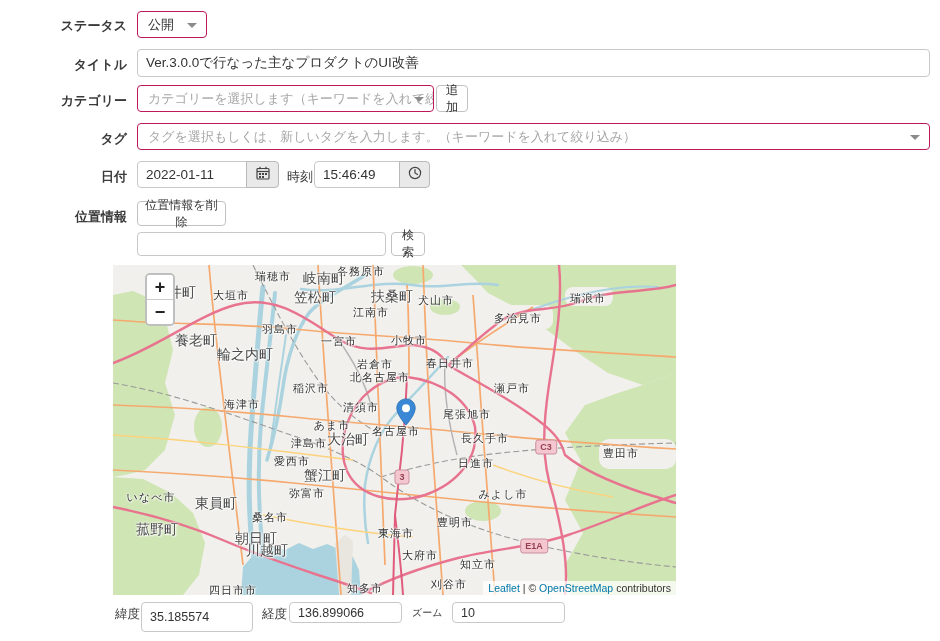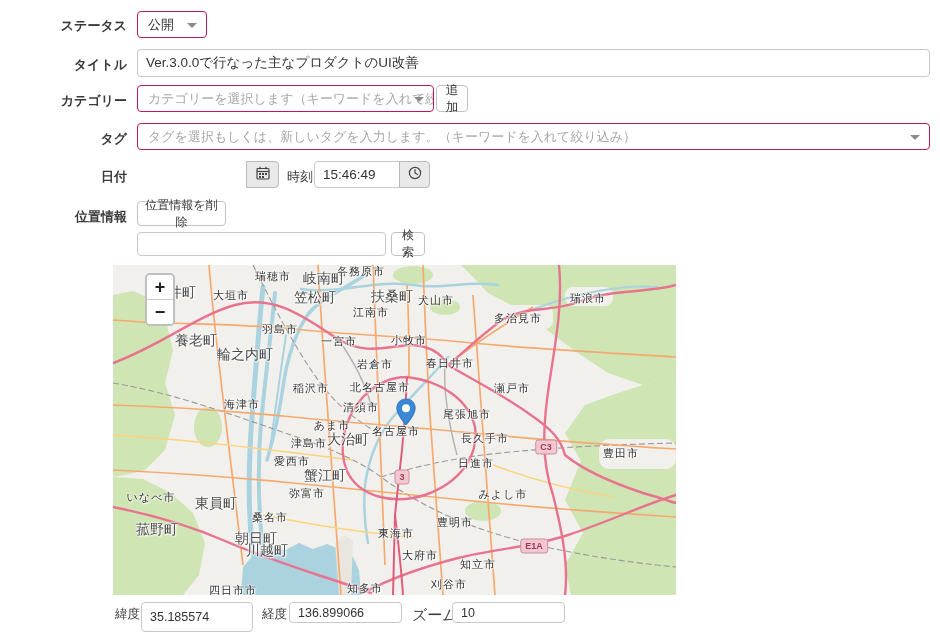--- a/index.html
+++ b/index.html
@@ -68,20 +68,21 @@
   </div>
   <button class="btn" style="left:436px;top:85px;width:32px;height:27px">追加</button>
 
   <div class="row-label" style="top:130px">タグ</div>
   <div class="selbox" style="left:137px;top:123px;width:793px;height:27px">
     <span class="ph">タグを選択もしくは、新しいタグを入力します。（キーワードを入れて絞り込み）</span>
     <span class="caret"></span>
   </div>
 
   <div class="row-label" style="top:168px">日付</div>
+  <input class="tbox" style="left: 137px; top: 161px; width: 110px; height: 27px; border-radius: 4px 0px 0px 4px;" type="text" value="2022-01-11">
   <div class="addon" style="left:246px;top:161px;width:33px;height:27px">
     <span>
       <svg width="14" height="14" viewBox="0 0 14 14">
           <g stroke="#444" fill="none" stroke-width="1.2">
         <rect x="1" y="2.5" width="12" height="10.5" rx="1"></rect>
             <line x1="1" y1="5.5" x2="13" y2="5.5"></line>
         <line x1="4" y1="0.8" x2="4" y2="3.2"></line>
             <line x1="10" y1="0.8" x2="10" y2="3.2"></line>
           </g>
         <g fill="#444">
@@ -199,21 +200,21 @@
         <span class="city" style="left: 475px; top: 33px;">瑞浪市</span>
         <span class="city" style="left: 258px; top: 47px; text-align: right;">江南市</span>
         <span class="city" style="left: 405px; top: 53px;">多治見市</span>
         <span class="city" style="left: 167px; top: 64px;">羽島市</span>
         <span class="city small" style="left: 83px; top: 76px;">養老町</span>
         <span class="city" style="left: 226px; top: 76px;">一宮市</span>
         <span class="city" style="left: 296px; top: 75px;">小牧市</span>
         <span class="city small" style="left: 132px; top: 90px;">輪之内町</span>
         <span class="city" style="left: 262px; top: 99px;">岩倉市</span>
         <span class="city" style="left: 337px; top: 98px;">春日井市</span>
-        <span class="city" style="left: 267px; top: 122px;">北名古屋市</span>
+        <span class="city" style="left: 267px; top: 112px;">北名古屋市</span>
         <span class="city" style="left: 399px; top: 123px;">瀬戸市</span>
         <span class="city" style="left: 198px; top: 123px;">稲沢市</span>
         <span class="city" style="left: 129px; top: 139px;">海津市</span>
         <span class="city" style="left: 248px; top: 142px;">清須市</span>
         <span class="city" style="left: 354px; top: 149px;">尾張旭市</span>
         <span class="city" style="left: 219px; top: 160px;">あま市</span>
         <span class="city" style="left: 283px; top: 166px;">名古屋市</span>
         <span class="city" style="left: 372px; top: 173px;">長久手市</span>
         <span class="city" style="left: 196px; top: 178px;">津島市</span>
         <span class="city small" style="left: 235px; top: 175px;">大治町</span>
@@ -248,21 +249,22 @@
         <path d="M13,1 C6,1 1,6 1,13 C1,22 13,35 13,35 C13,35 25,22 25,13 C25,6 20,1 13,1 Z" fill="#3a87d6" stroke="#2a6cae" stroke-width="1"></path>
         <circle cx="13" cy="13" r="5.2" fill="#ffffff"></circle>
       </svg>
     </div>
 
     <div class="zoomctl">
       <div class="zbtn">+</div>
       <div class="zbtn">−</div>
     </div>
 
+    <div class="attrib"><a href="#">Leaflet</a><span> | © </span><a href="#">OpenStreetMap</a><span> contributors</span></div>
   </div>
 
   <div class="inline-label" style="left:115px;top:606px;font-size:12.5px">緯度</div>
   <input class="tbox" style="left: 141px; top: 602px; width: 112px; height: 30px; font-size: 12.5px;" type="text" value="35.185574">
   <div class="inline-label" style="left:262px;top:606px;font-size:12.5px">経度</div>
   <input class="tbox" style="left: 289px; top: 602px; width: 113px; height: 21px; font-size: 12.5px;" type="text" value="136.899066">
-  <div class="inline-label" style="left:412px;top:606px;font-size:15px">ズーム</div>
+  <div class="inline-label" style="left:412px;top:606px;font-size:10px">ズーム</div>
   <input class="tbox" style="left: 452px; top: 602px; width: 113px; height: 21px; font-size: 12.5px;" type="text" value="10">
 </div>
 
 </body></html>

